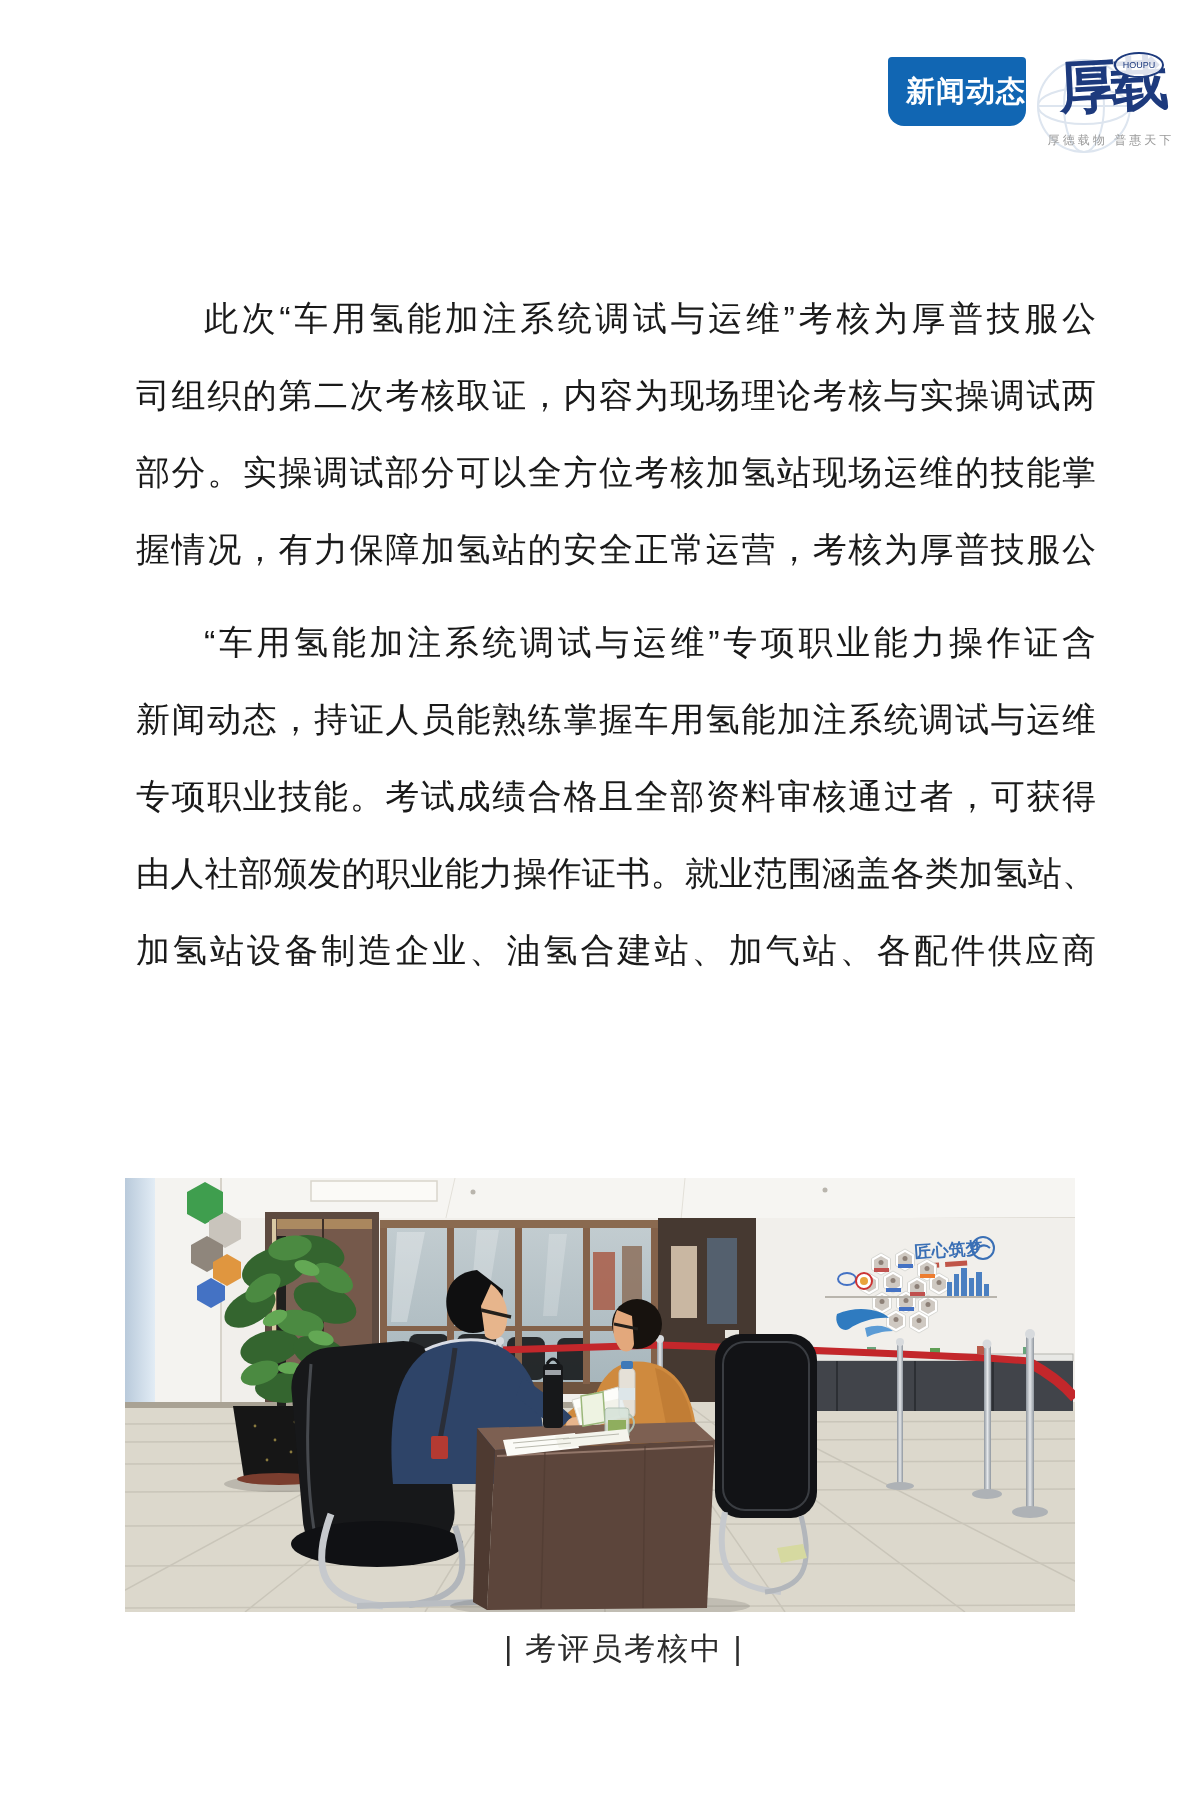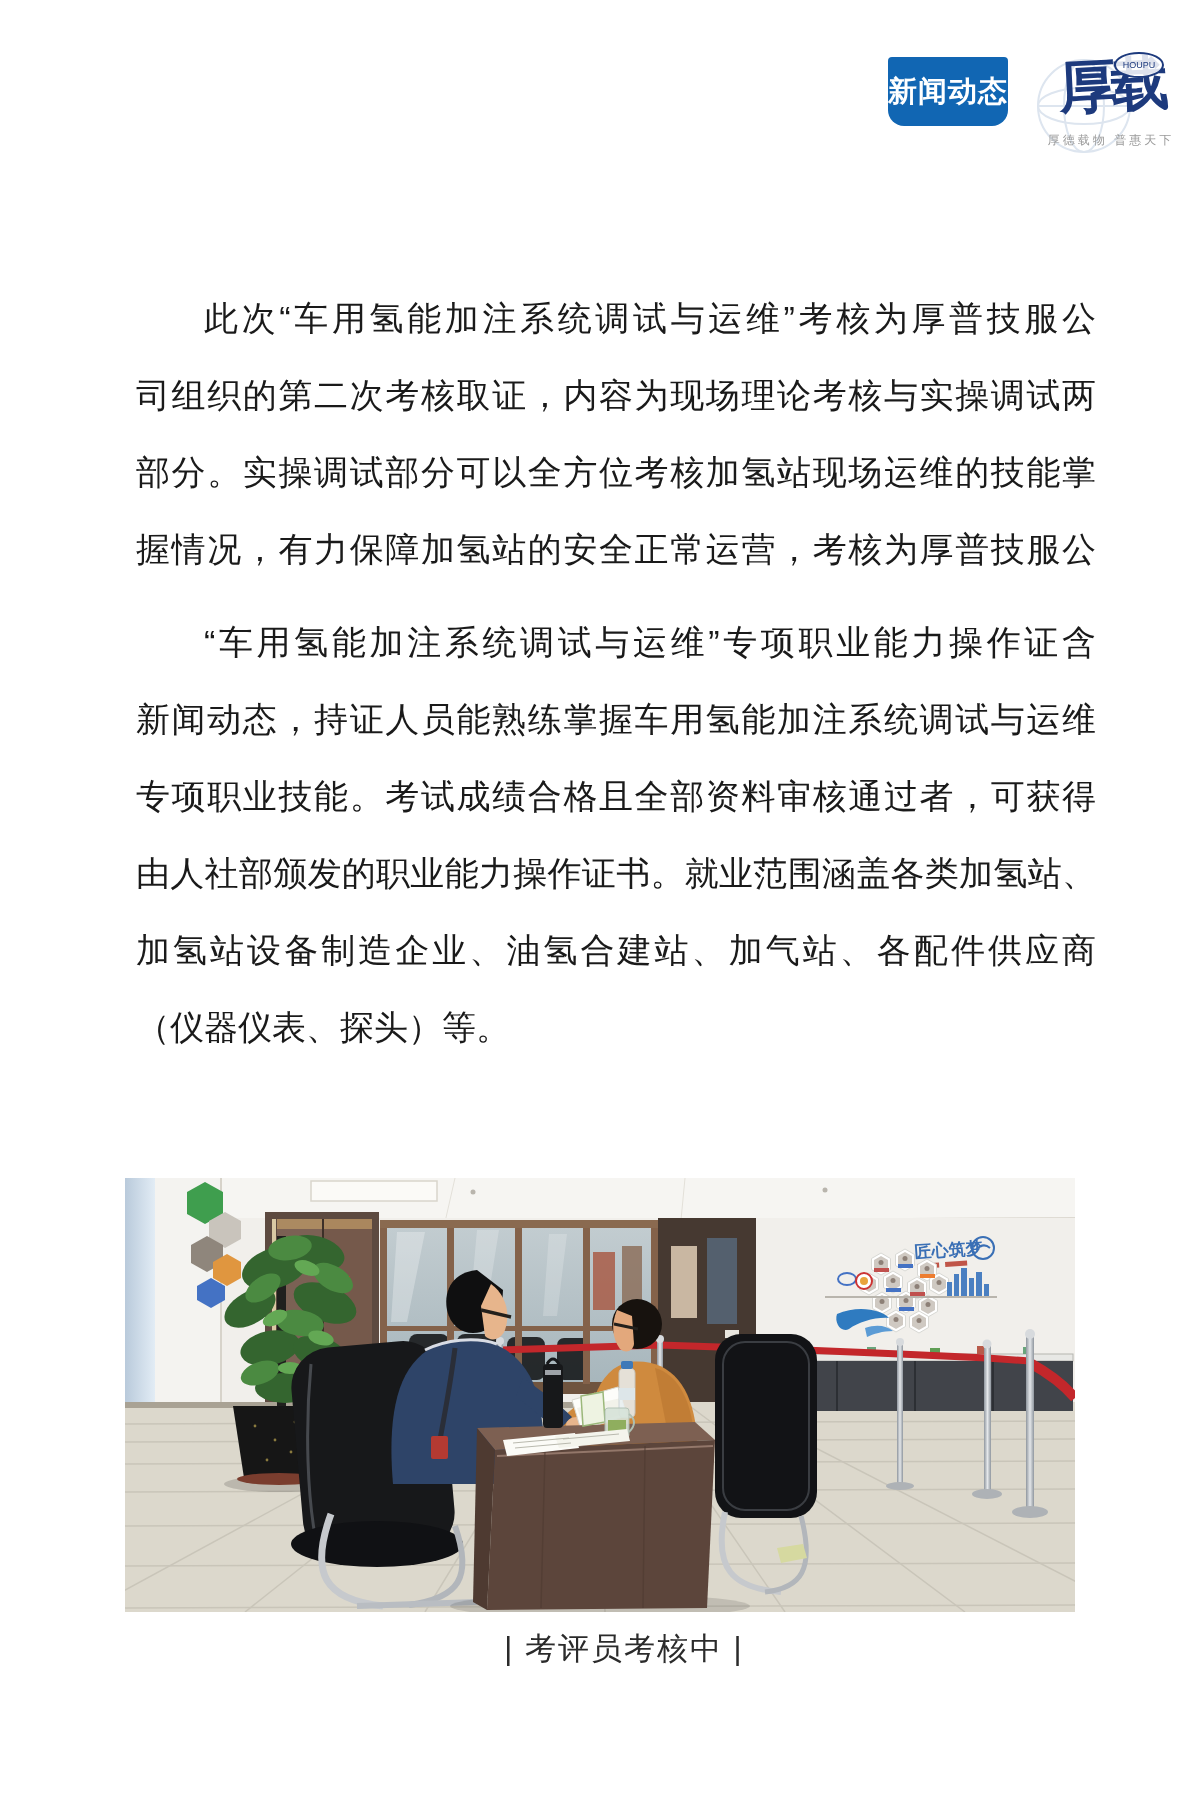--- a/index.html
+++ b/index.html
@@ -2,23 +2,23 @@
 <html><head>
 <meta charset="utf-8">
 <style>
   html,body{margin:0;padding:0;background:#ffffff;}
   .page{
     position:relative;width:1200px;height:1800px;background:#ffffff;overflow:hidden;
     font-family:"Liberation Sans","DejaVu Sans",sans-serif;
   }
   
   .badge{
-    position:absolute;left:888px;top:57px;width:120px;height:69px;
+    position:absolute;left:888px;top:57px;width:138px;height:69px;
     background:#1166b3;border-radius:4px 4px 16px 16px;
-    display:flex;align-items:center;justify-content:center;
+    display:flex;align-items:center;justify-content:flex-end;
     color:#ffffff;font-size:29px;font-weight:600;letter-spacing:1px;
   }
   .logo{position:absolute;left:1022px;top:44px;width:178px;height:112px;}
   .logo svg{position:absolute;left:0;top:0;}
   .logo .wordmark{
     position:absolute;left:14px;top:2px;width:150px;text-align:center;
     font-family:"DejaVu Serif","Liberation Serif",serif;
     font-size:58px;font-weight:700;color:#1d3a7d;letter-spacing:-6px;
     transform:rotate(-3deg);line-height:78px;
   }
@@ -78,21 +78,20 @@
         <div class="line">司组织的第二次考核取证，内容为现场理论考核与实操调试两</div>
         <div class="line">部分。实操调试部分可以全方位考核加氢站现场运维的技能掌</div>
         <div class="line">握情况，有力保障加氢站的安全正常运营，考核为厚普技服公</div>
       </div>
       <div class="para">
         <div class="line first">“车用氢能加注系统调试与运维”专项职业能力操作证含</div>
         <div class="line">新闻动态，持证人员能熟练掌握车用氢能加注系统调试与运维</div>
         <div class="line">专项职业技能。考试成绩合格且全部资料审核通过者，可获得</div>
         <div class="line">由人社部颁发的职业能力操作证书。就业范围涵盖各类加氢站、</div>
         <div class="line">加氢站设备制造企业、油氢合建站、加气站、各配件供应商</div>
-        <div class="line last">（仪器仪表、探头）等。</div>
       </div>
     </div>
 
   <div class="photo">
     <svg width="950" height="434" viewBox="0 0 950 434">
       <defs>
         <linearGradient id="bluewall" x1="0" y1="0" x2="1" y2="0">
           <stop offset="0" stop-color="#b9cadb"></stop>
             <stop offset="1" stop-color="#e2ecf5"></stop>
         </linearGradient>

